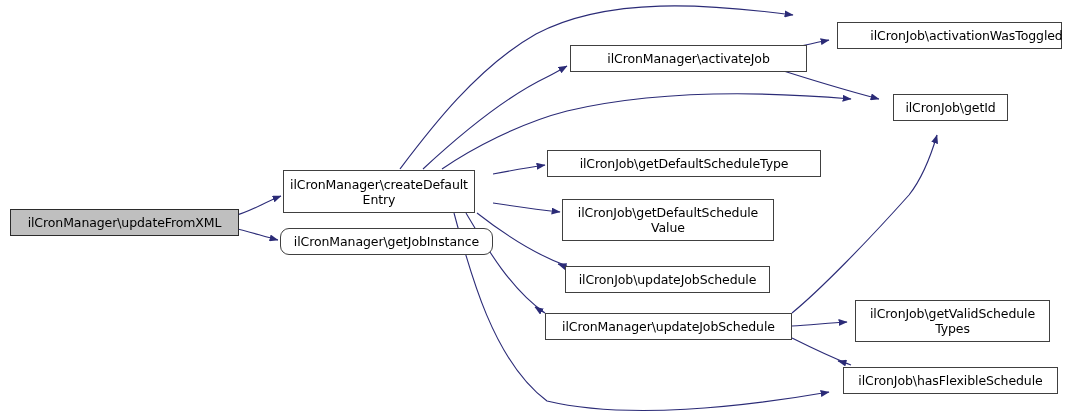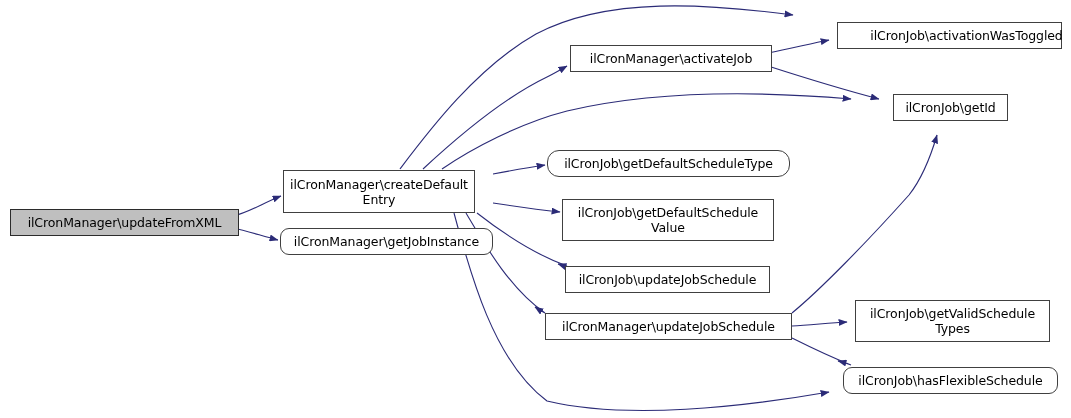--- a/index.html
+++ b/index.html
@@ -71,25 +71,25 @@
         <path d="M792,313 C820,290 867,242 909,195 C924,176 932,152 937,135" fill="none" stroke="#2b2b77" stroke-width="1.1" marker-end="url(#arrowhead)"></path>
         <path d="M792,326 C810,325 829,323 847,322" fill="none" stroke="#2b2b77" stroke-width="1.1" marker-end="url(#arrowhead)"></path>
         <path d="M792,338 C810,347 831,357 851,365 C846,363 842,362 838,361" fill="none" stroke="#2b2b77" stroke-width="1.1" marker-end="url(#arrowhead)"></path>
       </g>
   </svg>
   <div id="node-group">
       <div class="node root" style="left: 4px; top: 209px; width: 229px; height: 27px;">ilCronManager\updateFromXML</div>
       <div class="node" style="left: 283px; top: 170px; width: 192px; height: 43px;">ilCronManager\createDefault
 Entry</div>
       <div class="node" style="left: 280px; top: 228px; width: 213px; height: 27px; border-radius: 9px;">ilCronManager\getJobInstance</div>
-      <div class="node" style="left: 570px; top: 45px; width: 202px; height: 27px;">ilCronManager\activateJob</div>
-      <div class="node" style="left: 547px; top: 150px; width: 243px; height: 27px; border-radius: 12px;">ilCronJob\getDefaultScheduleType</div>
+      <div class="node" style="left: 570px; top: 45px; width: 237px; height: 27px;">ilCronManager\activateJob</div>
+      <div class="node" style="left: 547px; top: 150px; width: 274px; height: 27px;">ilCronJob\getDefaultScheduleType</div>
       <div class="node" style="left: 562px; top: 199px; width: 212px; height: 42px;">ilCronJob\getDefaultSchedule
 Value</div>
       <div class="node" style="left: 565px; top: 266px; width: 205px; height: 27px;">ilCronJob\updateJobSchedule</div>
       <div class="node" style="left: 545px; top: 313px; width: 247px; height: 27px;">ilCronManager\updateJobSchedule</div>
       <div class="node" style="left: 837px; top: 22px; width: 225px; height: 27px; padding-left: 34px;">ilCronJob\activationWasToggled</div>
       <div class="node" style="left: 893px; top: 94px; width: 115px; height: 27px;">ilCronJob\getId</div>
       <div class="node" style="left: 855px; top: 300px; width: 195px; height: 42px;">ilCronJob\getValidSchedule
 Types</div>
-      <div class="node" style="left: 843px; top: 367px; width: 215px; height: 27px; border-radius: 9px;">ilCronJob\hasFlexibleSchedule</div>
+      <div class="node" style="left: 843px; top: 367px; width: 215px; height: 27px;">ilCronJob\hasFlexibleSchedule</div>
     </div>
 </div>
 
 </body></html>

